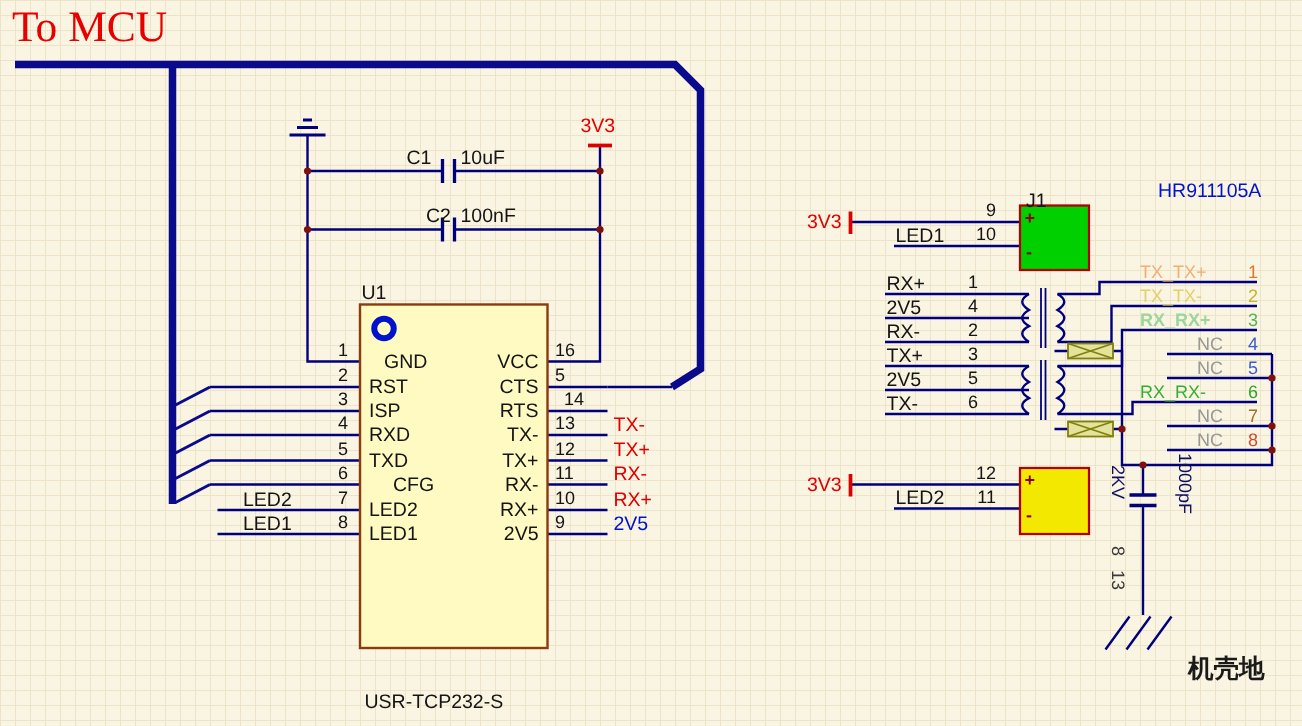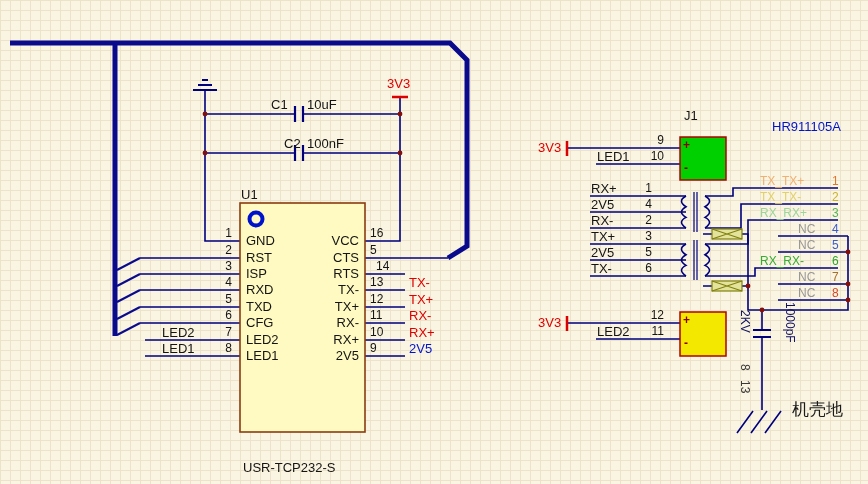--- a/index.html
+++ b/index.html
@@ -16,23 +16,23 @@
   .num{position:absolute;font-size:12px;line-height:14px;color:#141414;white-space:nowrap;}
   .ra{text-align:right;}
   .red{color:#e00000;}
   .blue{color:#0013cc;}
   .title{position:absolute;left:8px;top:2px;font-family:"Liberation Serif",serif;
          font-size:29px;line-height:32px;color:#e80000;}
   .vert{transform:rotate(90deg);transform-origin:0 0;}
   .navytx{color:#101060;}
   .gray{color:#3a3a3a;}
   .pol{position:absolute;font-size:12px;line-height:12px;font-weight:bold;color:#8b0000;}
-  .chassis{position:absolute;font-size:17px;line-height:19px;font-weight:400;color:#1a1a1a;}
+  .chassis{position:absolute;font-size:17px;line-height:19px;font-weight:700;color:#1a1a1a;margin-top:36px;}
   
-  .jl0{color:#f0b072;} .jl1{color:#e2d06a;} .jl2{color:#9cd69c;}
+  .jl0{color:#f0b072;} .jl1{color:#e2d06a;} .jl2{color:#9cd69c;font-weight:bold;}
   .jl3{color:#979797;} .jl4{color:#979797;} .jl5{color:#35ad35;}
   .jl6{color:#979797;} .jl7{color:#979797;}
   .jn0{color:#e0762a;} .jn1{color:#c7b32a;} .jn2{color:#57b357;}
   .jn3{color:#3b5bd0;} .jn4{color:#3b5bd0;} .jn5{color:#2aa42a;}
   .jn6{color:#a5702a;} .jn7{color:#d24a2a;}
 </style>
 </head>
 <body>
 
 <div class="sheet">
@@ -125,45 +125,46 @@
       <circle cx="400" cy="114" r="2.4"></circle>
         <circle cx="400" cy="153" r="2.4"></circle>
       <circle cx="762" cy="310" r="2.4"></circle>
         <circle cx="748" cy="286" r="2.4"></circle>
       <circle cx="848" cy="252" r="2.4"></circle>
         <circle cx="848" cy="284" r="2.4"></circle>
         <circle cx="848" cy="300" r="2.4"></circle>
     </g>
   </svg>
 
+  <div class="title">To MCU</div>
 
   <div class="lb red" style="left:387px;top:76px">3V3</div>
   <div class="lb" style="left:271px;top:97px">C1</div>
   <div class="lb" style="left:307px;top:97px">10uF</div>
   <div class="lb" style="left:284px;top:136px">C2</div>
   <div class="lb" style="left:307px;top:136px">100nF</div>
 
   <div class="lb" style="left:241px;top:187px">U1</div>
   <div class="lb" style="left:243px;top:460px">USR-TCP232-S</div>
 
   <div class="num ra" style="left:208px;top:226px;width:24px">1</div>
   <div class="num ra" style="left:208px;top:243px;width:24px">2</div>
   <div class="num ra" style="left:208px;top:259px;width:24px">3</div>
   <div class="num ra" style="left:208px;top:275px;width:24px">4</div>
   <div class="num ra" style="left:208px;top:292px;width:24px">5</div>
   <div class="num ra" style="left:208px;top:308px;width:24px">6</div>
   <div class="num ra" style="left:208px;top:325px;width:24px">7</div>
   <div class="num ra" style="left:208px;top:341px;width:24px">8</div>
 
-  <div class="lb" style="left:246px;top:233px">GND</div>
+  <div class="lb" style="left:256px;top:233px">GND</div>
   <div class="lb" style="left:246px;top:250px">RST</div>
   <div class="lb" style="left:246px;top:266px">ISP</div>
   <div class="lb" style="left:246px;top:282px">RXD</div>
   <div class="lb" style="left:246px;top:299px">TXD</div>
-  <div class="lb" style="left:246px;top:315px">CFG</div>
+  <div class="lb" style="left:262px;top:315px">CFG</div>
   <div class="lb" style="left:246px;top:332px">LED2</div>
   <div class="lb" style="left:246px;top:348px">LED1</div>
 
   <div class="num" style="left:370px;top:226px">16</div>
   <div class="num" style="left:370px;top:243px">5</div>
   <div class="num" style="left:376px;top:259px">14</div>
   <div class="num" style="left:370px;top:275px">13</div>
   <div class="num" style="left:370px;top:292px">12</div>
   <div class="num" style="left:370px;top:308px">11</div>
   <div class="num" style="left:370px;top:325px">10</div>
@@ -180,21 +181,21 @@
 
   <div class="lb red" style="left:409px;top:275px">TX-</div>
   <div class="lb red" style="left:409px;top:292px">TX+</div>
   <div class="lb red" style="left:409px;top:308px">RX-</div>
   <div class="lb red" style="left:409px;top:325px">RX+</div>
   <div class="lb blue" style="left:409px;top:341px">2V5</div>
 
   <div class="lb" style="left:162px;top:325px">LED2</div>
   <div class="lb" style="left:162px;top:341px">LED1</div>
 
-  <div class="lb" style="left:684px;top:108px">J1</div>
+  <div class="lb" style="left:684px;top:126px">J1</div>
   <div class="lb blue" style="left:772px;top:119px">HR911105A</div>
 
   <div class="lb red" style="left:538px;top:140px">3V3</div>
   <div class="num ra" style="left:638px;top:133px;width:26px">9</div>
   <div class="lb" style="left:597px;top:149px">LED1</div>
   <div class="num ra" style="left:638px;top:149px;width:26px">10</div>
   <div class="pol" style="left:683px;top:139px">+</div>
   <div class="pol" style="left:684px;top:162px">-</div>
 
   <div class="lb red" style="left:538px;top:315px">3V3</div>

